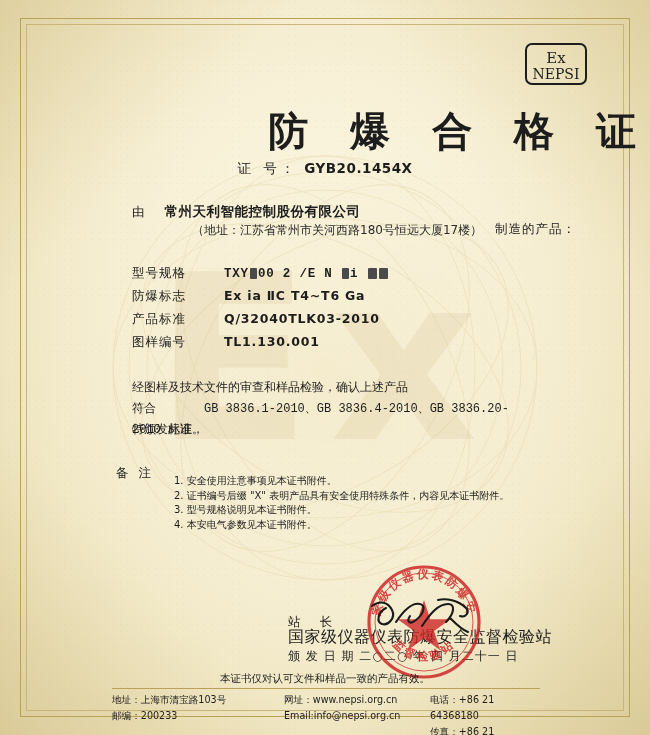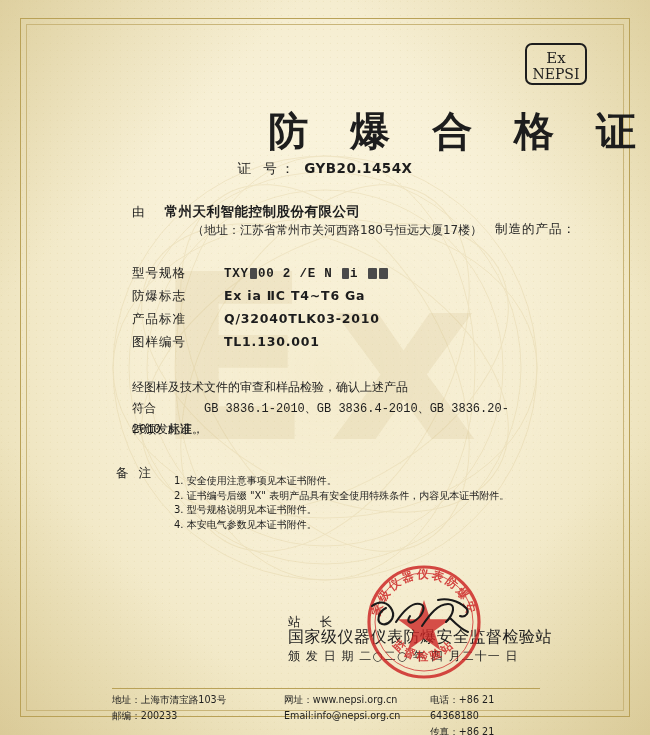--- a/index.html
+++ b/index.html
@@ -395,20 +395,21 @@
     <svg class="signature" viewBox="0 0 110 46">
       <g fill="none" stroke="#1a1a1a" stroke-width="2.1" stroke-linecap="round">
         <path d="M6 14 C14 8, 22 10, 26 18 C30 26, 22 34, 16 32 C10 30, 12 20, 20 16"></path>
         <path d="M30 30 C38 18, 46 10, 54 12 C60 13, 58 22, 50 28 C44 33, 40 30, 44 24"></path>
         <path d="M56 34 C64 22, 72 12, 82 12 C90 12, 88 22, 80 30"></path>
         <path d="M72 8 C80 6, 92 8, 100 16 C104 20, 100 26, 94 24"></path>
         <path d="M84 26 C90 32, 96 38, 102 40"></path>
       </g>
     </svg>
 
+    <div class="footnote">本证书仅对认可文件和样品一致的产品有效。</div>
     <div class="hr"></div>
 
     <div class="contact">
       <div class="col c-a">
         <div><span>地址：</span><span>上海市清宝路103号</span></div>
         <div><span>邮编：</span><span>200233</span></div>
       </div>
       <div class="col c-b">
         <div><span>网址：</span><span>www.nepsi.org.cn</span></div>
         <div><span>Email:</span><span>info@nepsi.org.cn</span></div>

